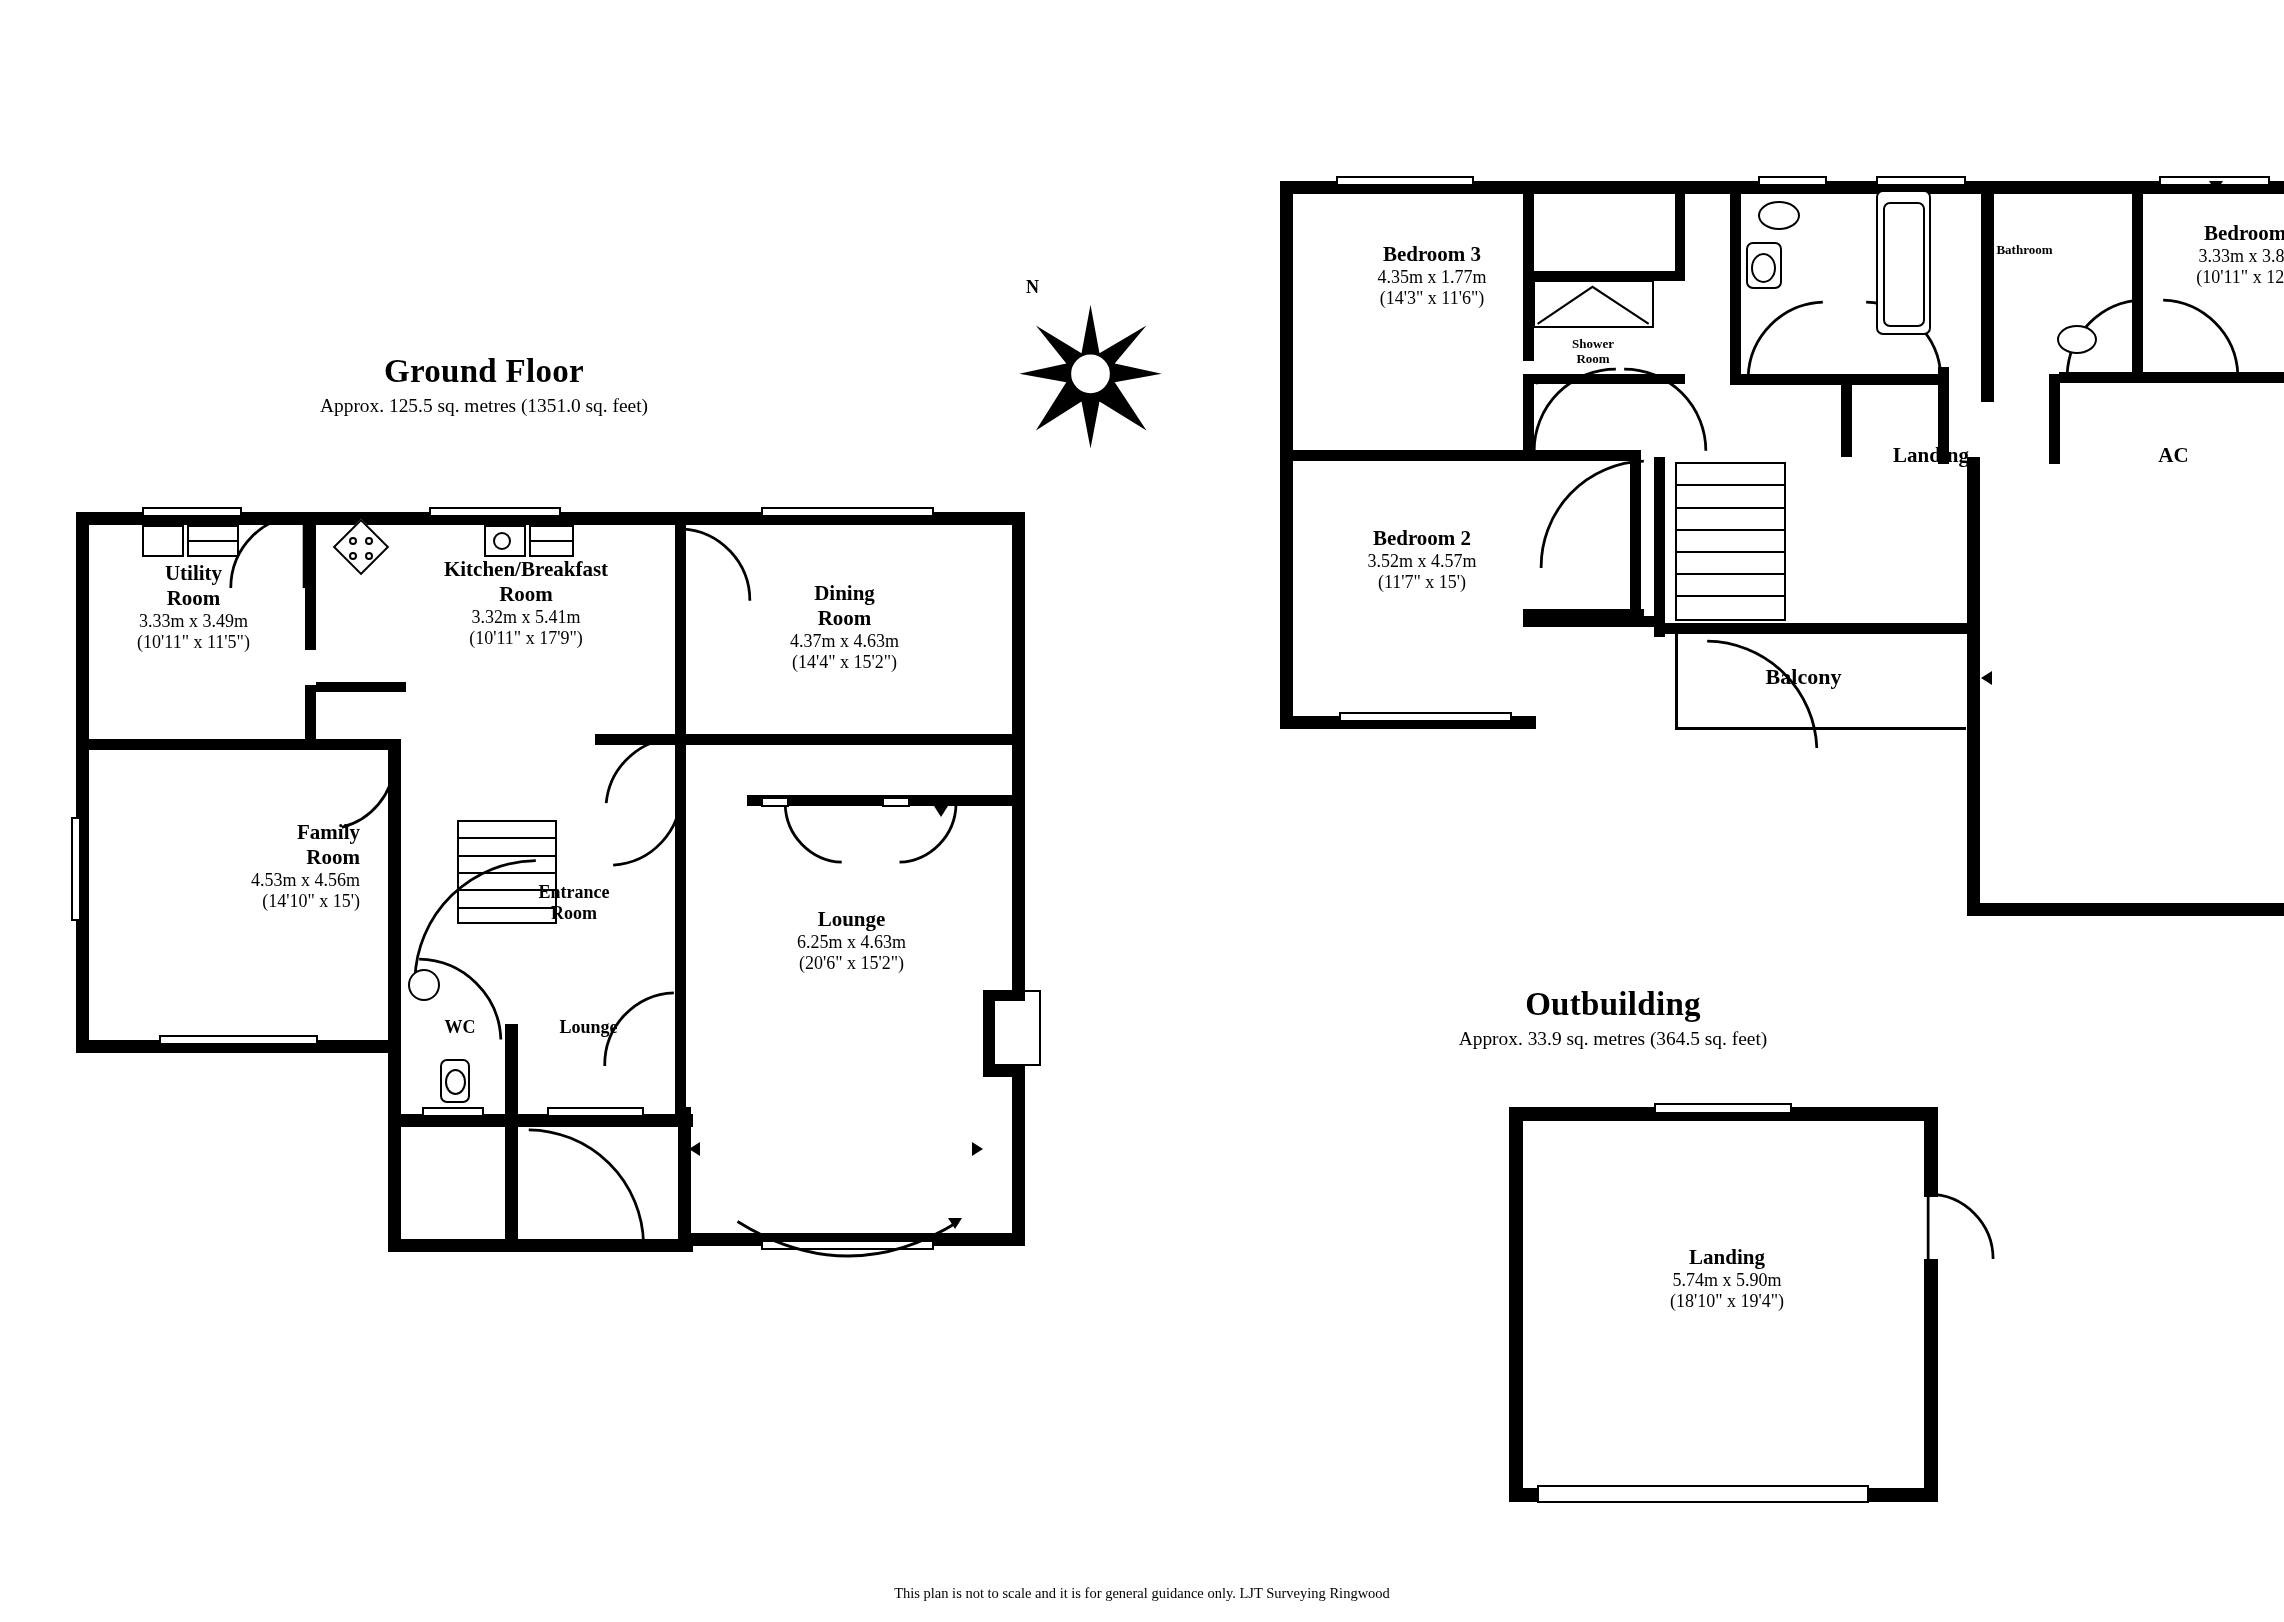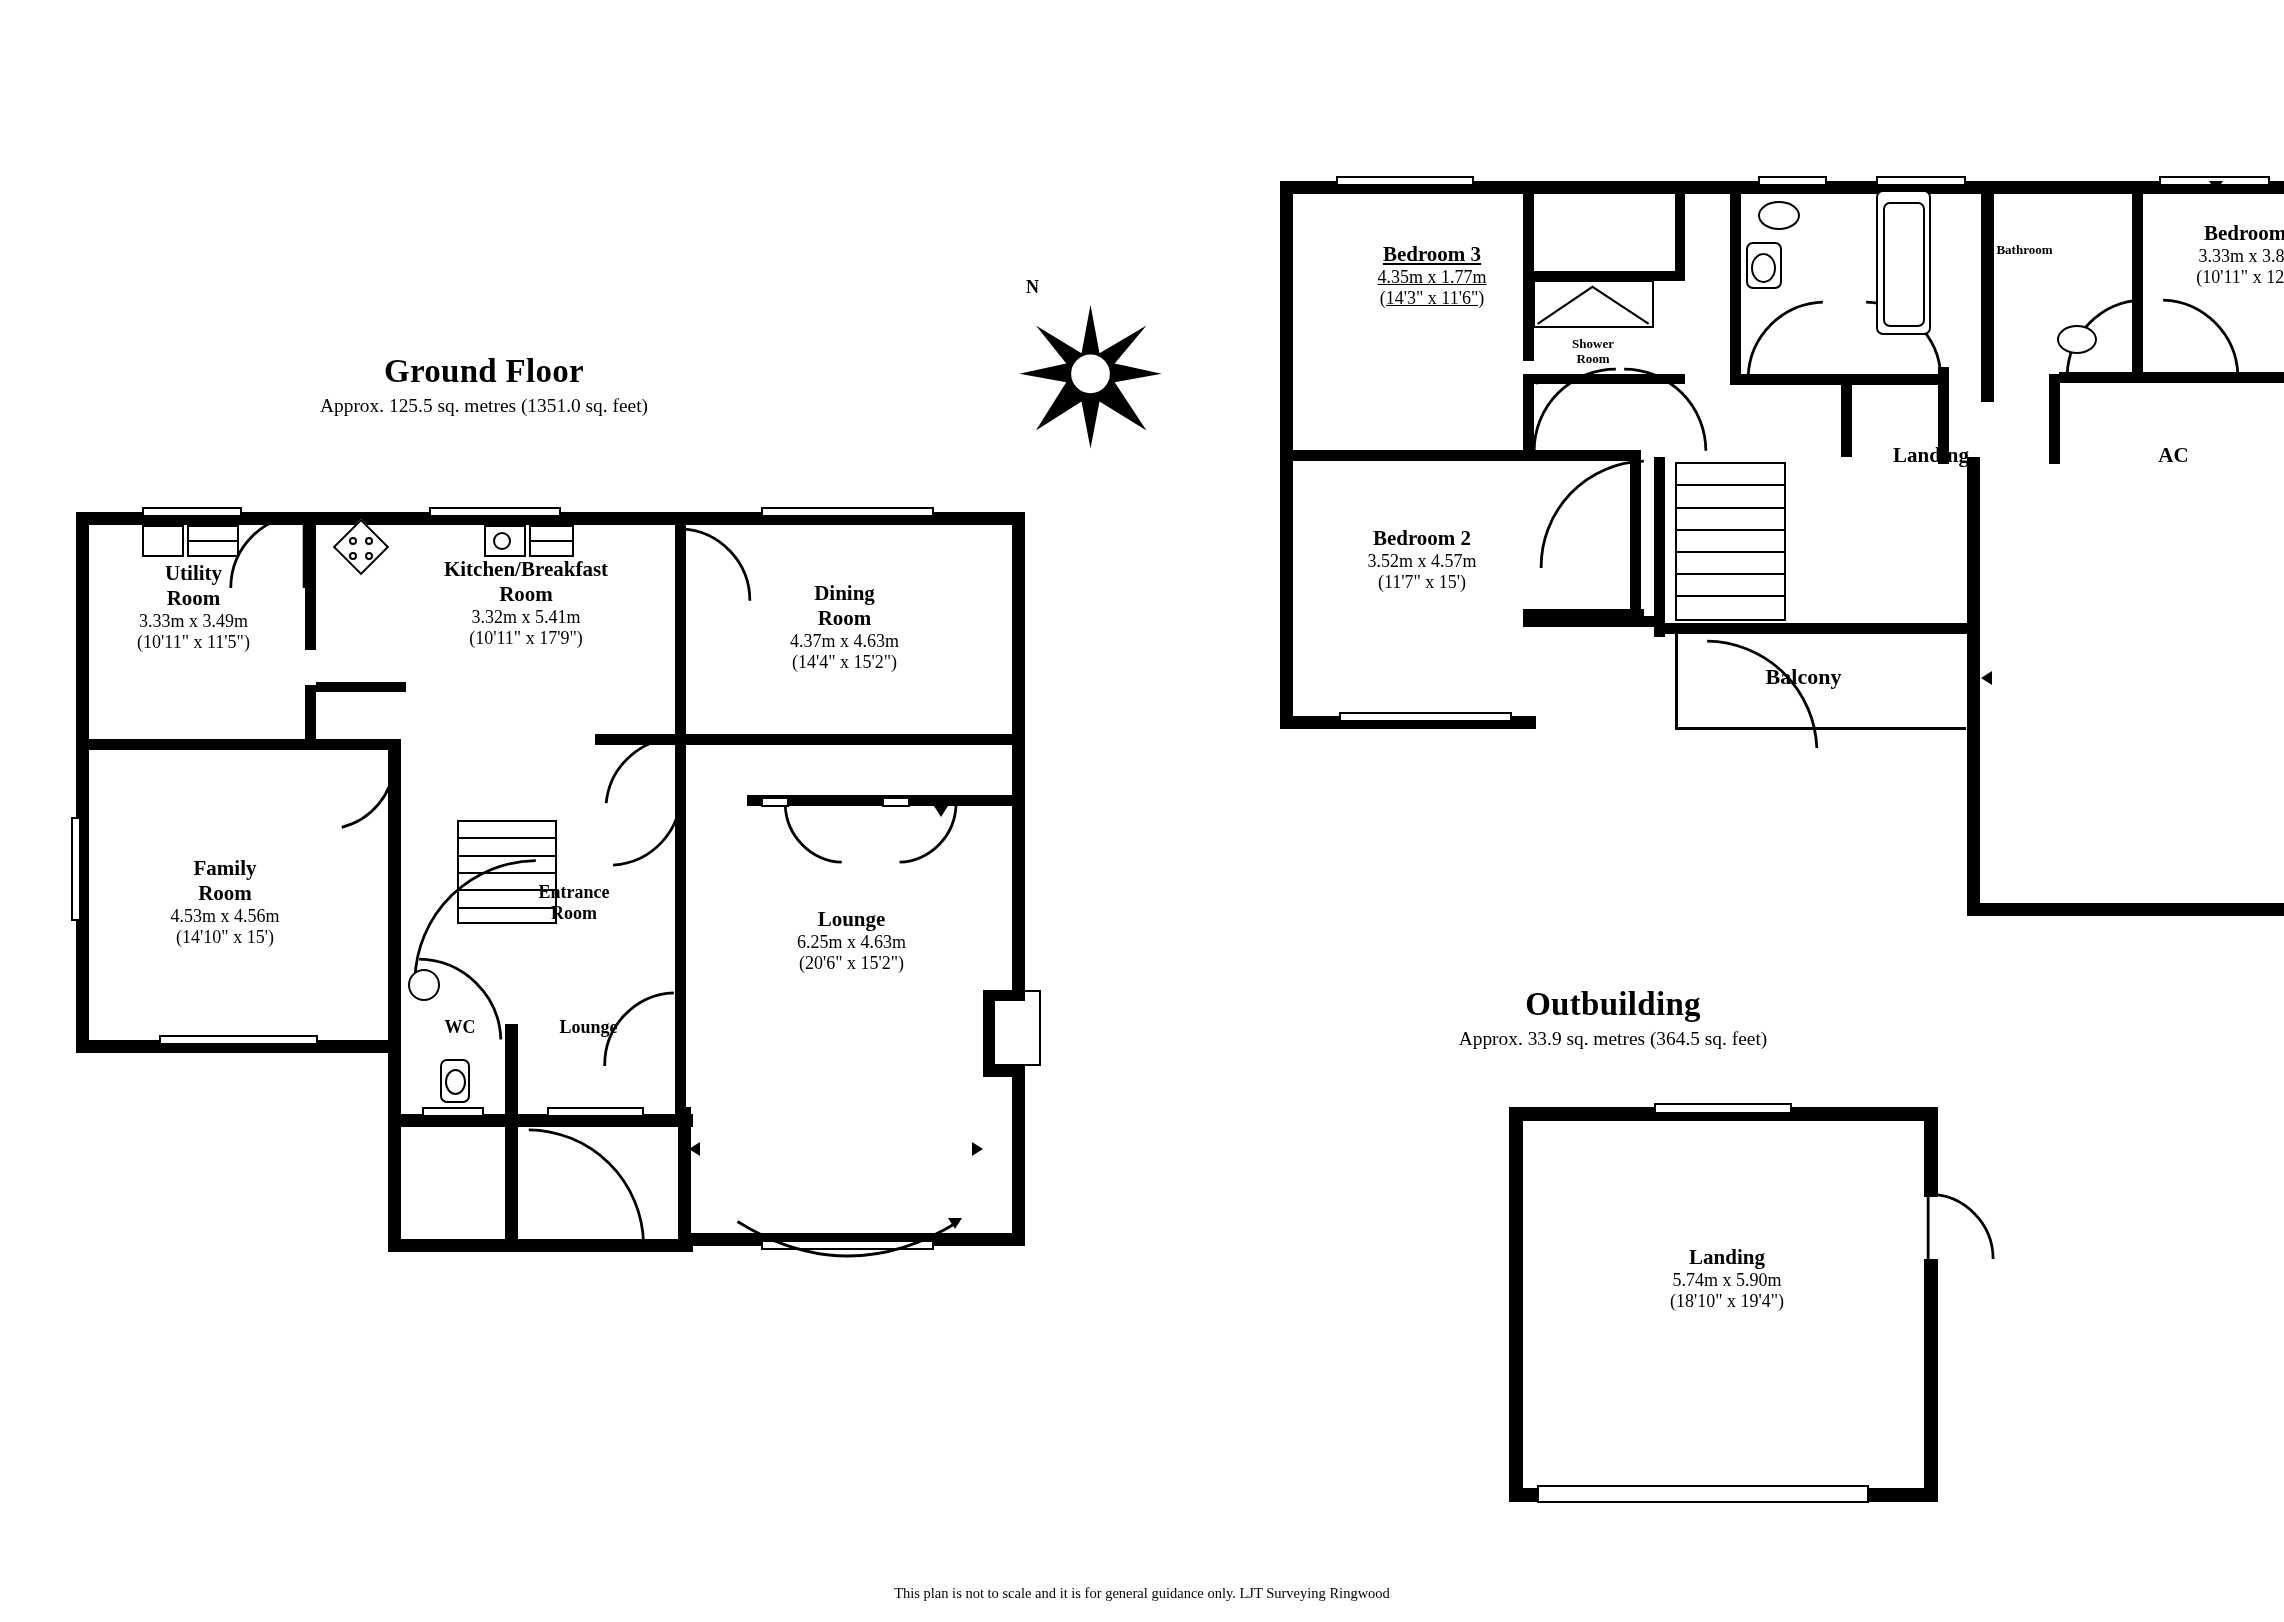--- a/index.html
+++ b/index.html
@@ -258,21 +258,21 @@
       <div class="rdim">(10'11" x 17'9")</div>
     </div>
 
     <div class="room" style="left:699px; top:581px; width:291px;">
       <div class="rname">Dining</div>
       <div class="rname">Room</div>
       <div class="rdim">4.37m x 4.63m</div>
       <div class="rdim">(14'4" x 15'2")</div>
     </div>
 
-    <div class="room" style="left:90px; top:856px; width:270px;">
+    <div class="room" style="left:90px; top:820px; width:270px;text-align:right;">
       <div class="rname">Family</div>
       <div class="rname">Room</div>
       <div class="rdim">4.53m x 4.56m</div>
       <div class="rdim">(14'10" x 15')</div>
     </div>
 
     <div class="room small" style="left:484px; top:882px; width:180px;">
       <div class="rname">Entrance</div>
       <div class="rname">Room</div>
     </div>
@@ -387,21 +387,21 @@
     <div class="fx" style="left:301px; top:280px; width:121px; height:48px;"></div>
     <svg class="abs" style="left:301px; top:280px;" width="121" height="48" viewBox="0 0 175 70">
       <path d="M6 64 L86 10 L168 64" stroke="#000" stroke-width="3" fill="none"></path>
     </svg>
     <div class="fx round" style="left:825px; top:325px; width:40px; height:29px;"></div>
 
     <div class="tri tri-down" style="left:977px; top:181px;"></div>
     <div class="tri tri-down" style="left:298px; top:374px;"></div>
     <div class="tri tri-left" style="left:749px; top:671px;"></div>
 
-    <div class="room" style="left:62px; top:242px; width:276px;text-decoration:underline;">
+    <div class="room" style="left:62px; top:242px; width:276px;">
       <div class="rname">Bedroom 3</div>
       <div class="rdim">4.35m x 1.77m</div>
       <div class="rdim">(14'3" x 11'6")</div>
     </div>
 
     <div class="room" style="left:907px; top:221px; width:228px;">
       <div class="rname">Bedroom 4</div>
       <div class="rdim">3.33m x 3.80m</div>
       <div class="rdim">(10'11" x 12'6")</div>
     </div>

